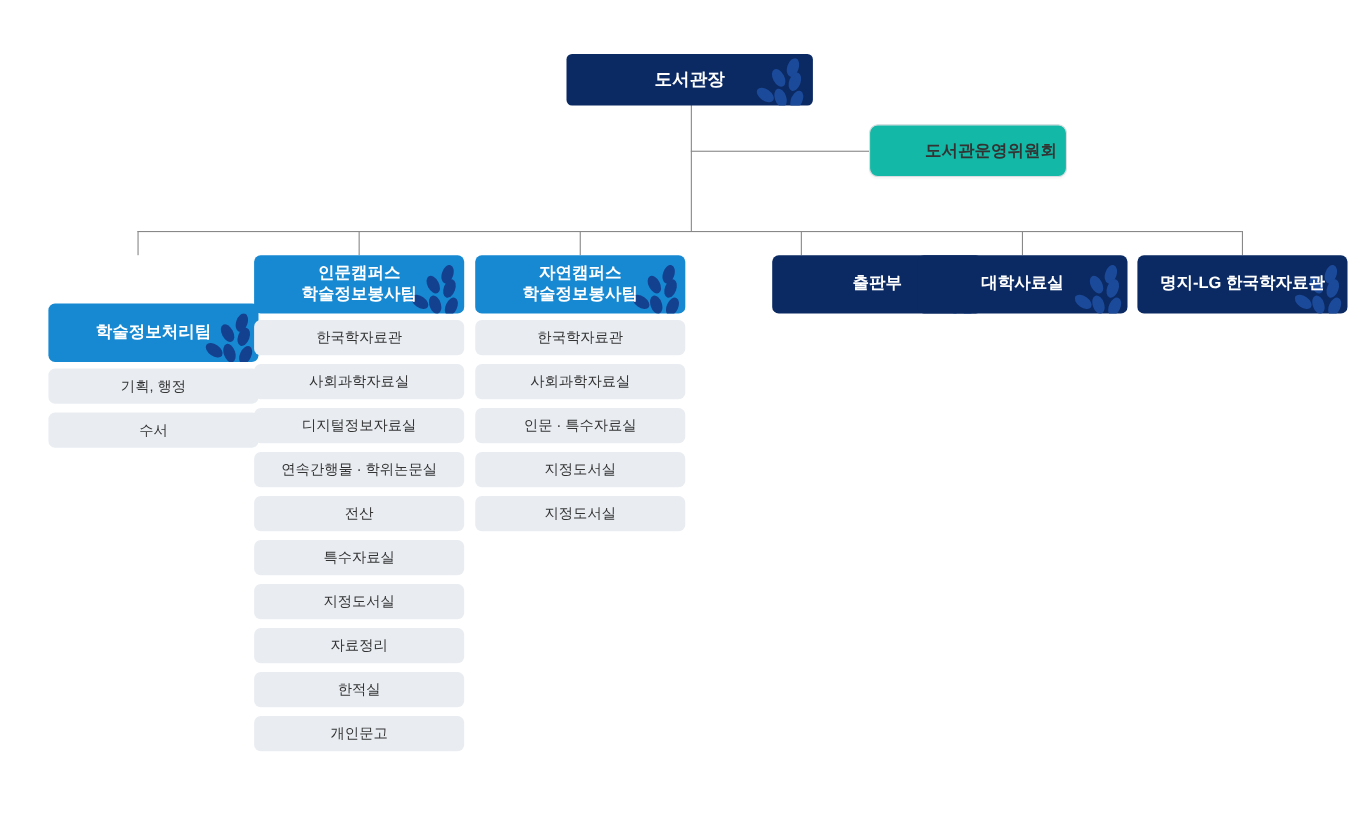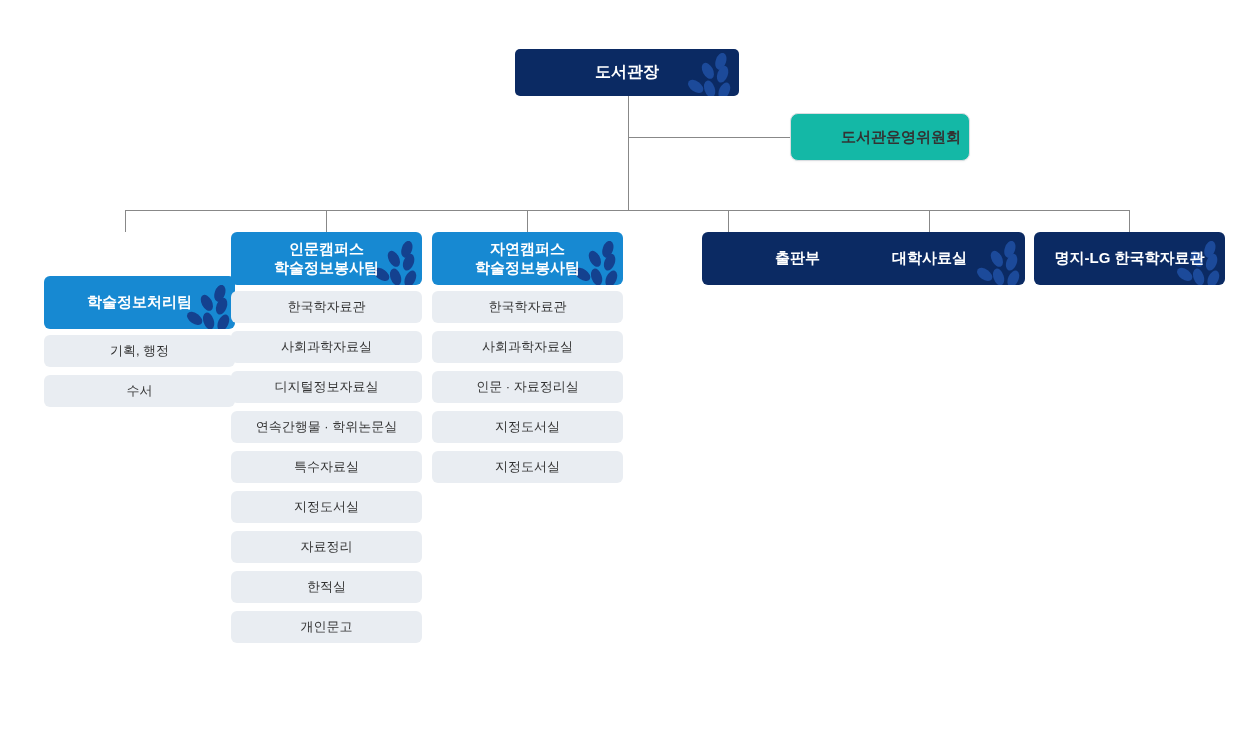--- a/index.html
+++ b/index.html
@@ -134,20 +134,21 @@
         <ellipse class="leaf" cx="17" cy="38" rx="6" ry="10" transform="rotate(-55 17 38)"></ellipse>
         <ellipse class="leaf" cx="33" cy="41" rx="6" ry="10" transform="rotate(-18 33 41)"></ellipse>
         <ellipse class="leaf" cx="50" cy="43" rx="6" ry="10" transform="rotate(24 50 43)"></ellipse>
       </svg>
     </div>
     <div class="items">
       <div class="item">한국학자료관</div>
       <div class="item">사회과학자료실</div>
       <div class="item">디지털정보자료실</div>
       <div class="item">연속간행물 · 학위논문실</div>
+      <div class="item">전산</div>
       <div class="item">특수자료실</div>
       <div class="item">지정도서실</div>
       <div class="item">자료정리</div>
       <div class="item">한적실</div>
       <div class="item">개인문고</div>
     </div>
   </section>
 
   <section class="col" style="left:432px;">
     <div class="hdr blue">
@@ -158,21 +159,21 @@
         <ellipse class="leaf" cx="31" cy="20" rx="6" ry="10" transform="rotate(-28 31 20)"></ellipse>
         <ellipse class="leaf" cx="48" cy="24" rx="6" ry="10" transform="rotate(20 48 24)"></ellipse>
         <ellipse class="leaf" cx="17" cy="38" rx="6" ry="10" transform="rotate(-55 17 38)"></ellipse>
         <ellipse class="leaf" cx="33" cy="41" rx="6" ry="10" transform="rotate(-18 33 41)"></ellipse>
         <ellipse class="leaf" cx="50" cy="43" rx="6" ry="10" transform="rotate(24 50 43)"></ellipse>
       </svg>
     </div>
     <div class="items">
       <div class="item">한국학자료관</div>
       <div class="item">사회과학자료실</div>
-      <div class="item">인문 · 자료정리실</div>
+      <div class="item">인문 · 특수자료실</div>
       <div class="item">지정도서실</div>
       <div class="item">지정도서실</div>
     </div>
   </section>
 
   <section class="col" style="left:671px;padding-left:31px;">
     <div class="hdr navy">
       <span class="hdr-label">출판부</span>
       <svg class="leaf-sprig" viewBox="0 0 60 52" aria-hidden="true">
         <ellipse class="leaf" cx="46" cy="9" rx="6" ry="10" transform="rotate(18 46 9)"></ellipse>

